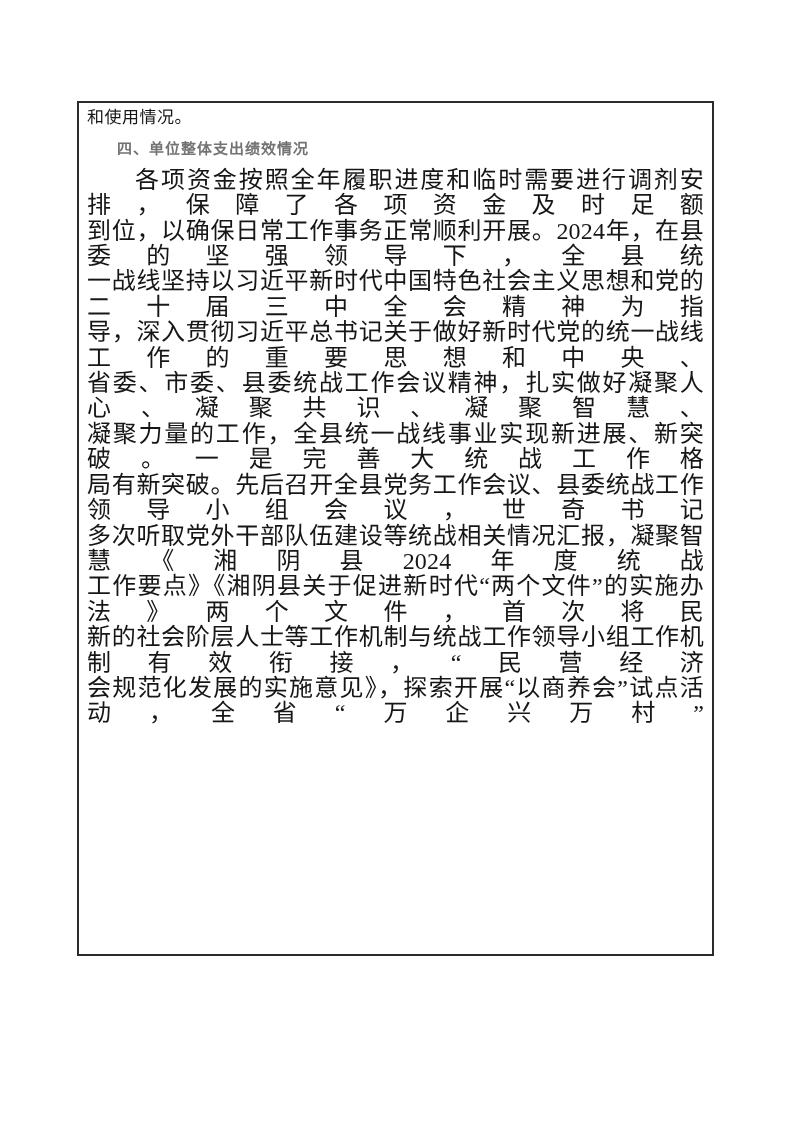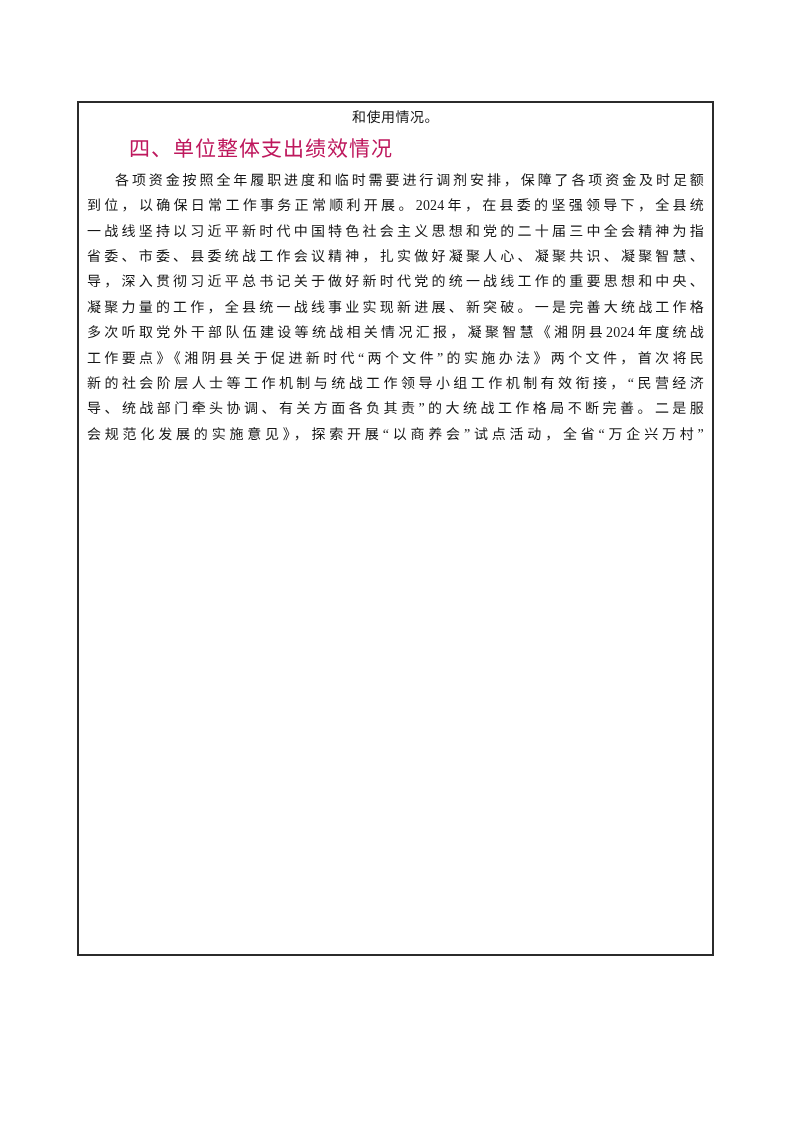--- a/index.html
+++ b/index.html
@@ -22,42 +22,41 @@
     top: 101px;
     width: 637px;
     height: 855px;
     border: 2px solid #2b2b2b;
     box-sizing: border-box;
     padding: 2px 8px 0 8px;
     overflow: hidden;
     background: #ffffff;
   }
   .cont-line {
-    font-size: 14px;
+    font-size: 17px;
     line-height: 25.4px;
     letter-spacing: 0.5px;
     white-space: nowrap;
-    text-align: center;
   }
   .section-heading {
     font-family: "Liberation Sans", sans-serif;
-    font-weight: normal;
-    font-size: 21px;
+    font-weight: bold;
+    font-size: 15px;
     line-height: 25.4px;
     margin: 6px 0 6px 0;
     text-indent: 2em;
     letter-spacing: 1px;
-    color: #be185d;
+    color: #737373;
   }
   .para {
     display: block;
   }
   .para .line {
     display: block;
-    font-size: 14px;
+    font-size: 24px;
     line-height: 25.4px;
     letter-spacing: 0.2px;
     text-align: justify;
     text-align-last: justify;
     -moz-text-align-last: justify;
   }
   .para .line.first {
     text-indent: 2em;
   }
 </style>
@@ -66,23 +65,23 @@
 
 <div class="page">
   <div class="doc-box">
     <div class="cont-line">和使用情况。</div>
     <div class="section-heading">四、单位整体支出绩效情况</div>
     <div class="para">
 
     <div class="line first">各项资金按照全年履职进度和临时需要进行调剂安排，保障了各项资金及时足额</div>
         <div class="line">到位，以确保日常工作事务正常顺利开展。2024年，在县委的坚强领导下，全县统</div>
         <div class="line">一战线坚持以习近平新时代中国特色社会主义思想和党的二十届三中全会精神为指</div>
+        <div class="line">导，深入贯彻习近平总书记关于做好新时代党的统一战线工作的重要思想和中央、</div>
         <div class="line">省委、市委、县委统战工作会议精神，扎实做好凝聚人心、凝聚共识、凝聚智慧、</div>
-        <div class="line">导，深入贯彻习近平总书记关于做好新时代党的统一战线工作的重要思想和中央、</div>
         <div class="line">凝聚力量的工作，全县统一战线事业实现新进展、新突破。一是完善大统战工作格</div>
+        <div class="line">局有新突破。先后召开全县党务工作会议、县委统战工作领导小组会议，世奇书记</div>
         <div class="line">多次听取党外干部队伍建设等统战相关情况汇报，凝聚智慧《湘阴县2024年度统战</div>
         <div class="line">工作要点》《湘阴县关于促进新时代“两个文件”的实施办法》两个文件，首次将民</div>
         <div class="line">新的社会阶层人士等工作机制与统战工作领导小组工作机制有效衔接，“民营经济</div>
-        <div class="line">导、统战部门牵头协调、有关方面各负其责”的大统战工作格局不断完善。二是服</div>
         <div class="line">会规范化发展的实施意见》，探索开展“以商养会”试点活动，全省“万企兴万村”</div>
       </div>
   </div>
 </div>
 
 </body></html>

